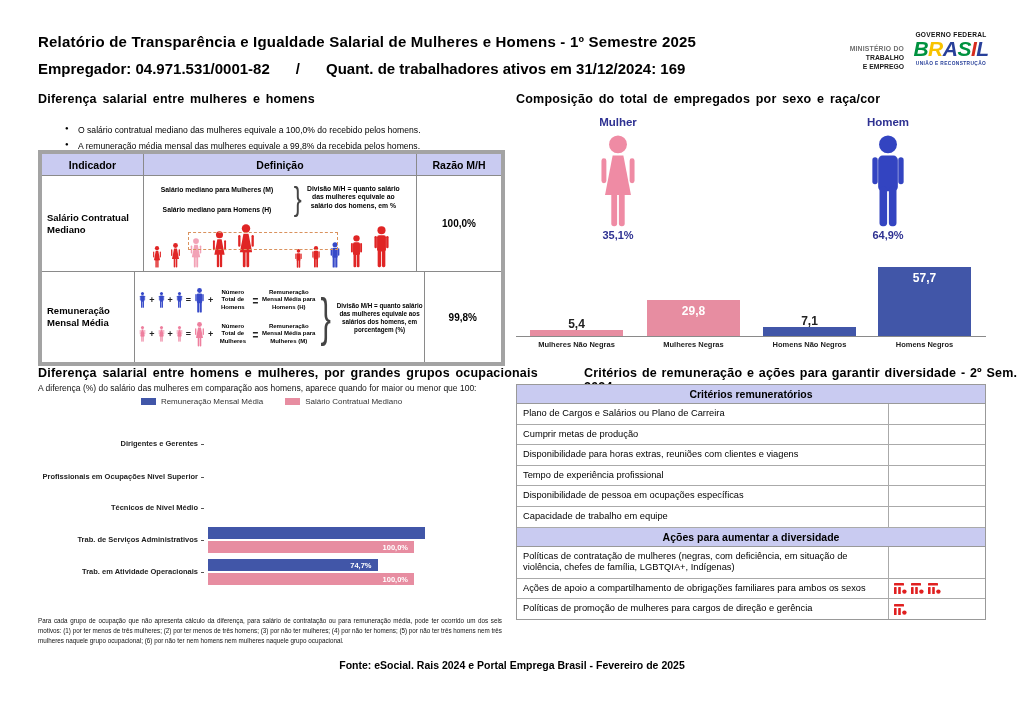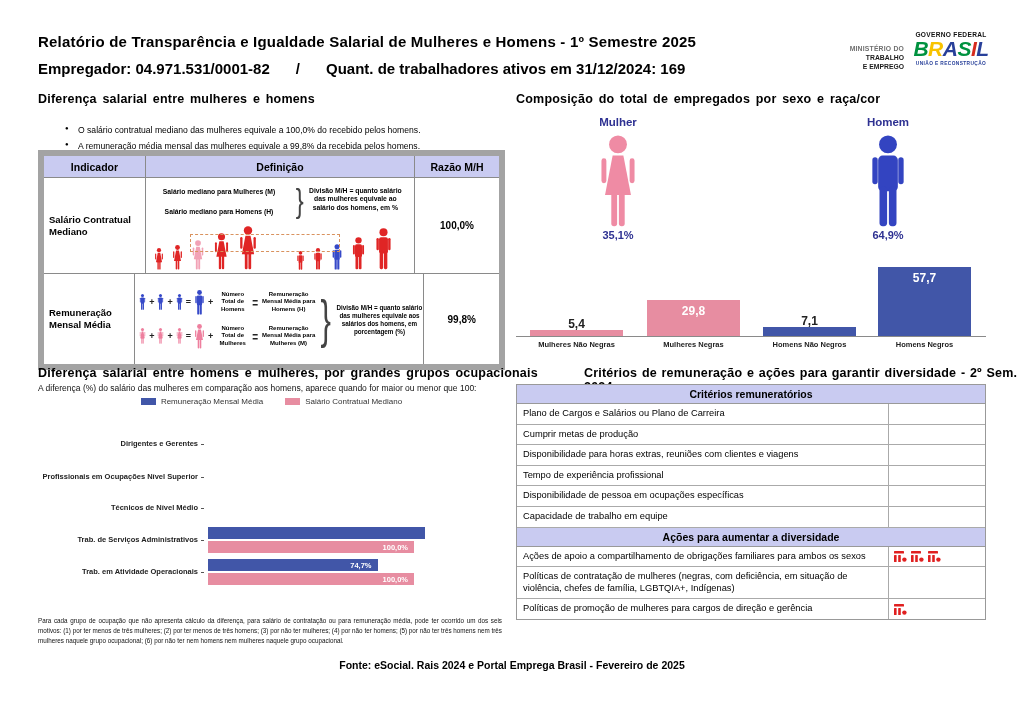--- a/index.html
+++ b/index.html
@@ -21,21 +21,21 @@
   
   .sec-title{font-size:12.5px;font-weight:bold;word-spacing:2px;letter-spacing:.2px;}
   .sec-sub{font-size:8.5px;color:#111;}
 
   
   .bullets{left:48px;top:109px;width:440px;margin:16px;padding:0;list-style:none;}
   .bullets li{font-size:8.6px;margin:0 0 6px 14px;position:relative;}
   .bullets li::before{content:"●";position:absolute;left:-13px;top:0;font-size:6px;}
 
   
-  .gap-table{left:38px;top:150px;width:467px;border:6px solid #a3a3a3;box-sizing:border-box;}
+  .gap-table{left:38px;top:150px;width:467px;border:4px solid #a3a3a3;box-sizing:border-box;}
   .gt-row{display:flex;border-bottom:1px solid #8a8a8a;box-sizing:border-box;}
   .gt-row:last-child{border-bottom:none;}
   .gt-head{height:22px;background:#c9cbf1;font-weight:bold;font-size:10.5px;}
   .gt-head > div{display:flex;align-items:center;justify-content:center;}
   .gt-c1{width:102px;border-right:1px solid #8a8a8a;box-sizing:border-box;}
   .gt-c2{flex:1;border-right:1px solid #8a8a8a;box-sizing:border-box;position:relative;}
   .gt-c3{width:84px;box-sizing:border-box;}
   .gt-ind{display:flex;align-items:center;padding-left:5px;font-weight:bold;font-size:9.5px;line-height:1.25;}
   .gt-ratio{display:flex;align-items:center;justify-content:center;font-size:10px;font-weight:600;}
   .r1{height:96px;} .r2{height:90px;}
@@ -346,20 +346,24 @@
       </div>
       <div class="crit-row">
         <div class="crit-label">Disponibilidade de pessoa em ocupações específicas</div>
         <div class="crit-marks"></div>
       </div>
       <div class="crit-row">
         <div class="crit-label">Capacidade de trabalho em equipe</div>
         <div class="crit-marks"></div>
       </div>
       <div class="crit-head">Ações para aumentar a diversidade</div>
+      <div class="crit-row">
+        <div class="crit-label">Políticas de contratação de mulheres (negras, com deficiência, em situação de violência, chefes de família, LGBTQIA+, Indígenas)</div>
+        <div class="crit-marks"></div>
+      </div>
       <div class="crit-row">
         <div class="crit-label">Ações de apoio a compartilhamento de obrigações familiares para ambos os sexos</div>
         <div class="crit-marks">
           <svg width="13" height="11" viewBox="0 0 13 11">
             <g fill="#e02020">
               <rect x="0" y="0" width="10" height="2.6" rx="0.6"></rect>
               <rect x="0" y="4" width="2.6" height="7" rx="0.6"></rect>
               <rect x="4.2" y="4" width="2.6" height="7" rx="0.6"></rect>
               <circle cx="10.4" cy="8.6" r="2.2"></circle>
             </g>
@@ -376,24 +380,20 @@
             <g fill="#e02020">
               <rect x="0" y="0" width="10" height="2.6" rx="0.6"></rect>
               <rect x="0" y="4" width="2.6" height="7" rx="0.6"></rect>
               <rect x="4.2" y="4" width="2.6" height="7" rx="0.6"></rect>
               <circle cx="10.4" cy="8.6" r="2.2"></circle>
             </g>
           </svg>
         </div>
       </div>
       <div class="crit-row">
-        <div class="crit-label">Políticas de contratação de mulheres (negras, com deficiência, em situação de violência, chefes de família, LGBTQIA+, Indígenas)</div>
-        <div class="crit-marks"></div>
-      </div>
-      <div class="crit-row">
         <div class="crit-label">Políticas de promoção de mulheres para cargos de direção e gerência</div>
         <div class="crit-marks">
           <svg width="13" height="11" viewBox="0 0 13 11">
             <g fill="#e02020">
               <rect x="0" y="0" width="10" height="2.6" rx="0.6"></rect>
               <rect x="0" y="4" width="2.6" height="7" rx="0.6"></rect>
               <rect x="4.2" y="4" width="2.6" height="7" rx="0.6"></rect>
               <circle cx="10.4" cy="8.6" r="2.2"></circle>
             </g>
           </svg>

